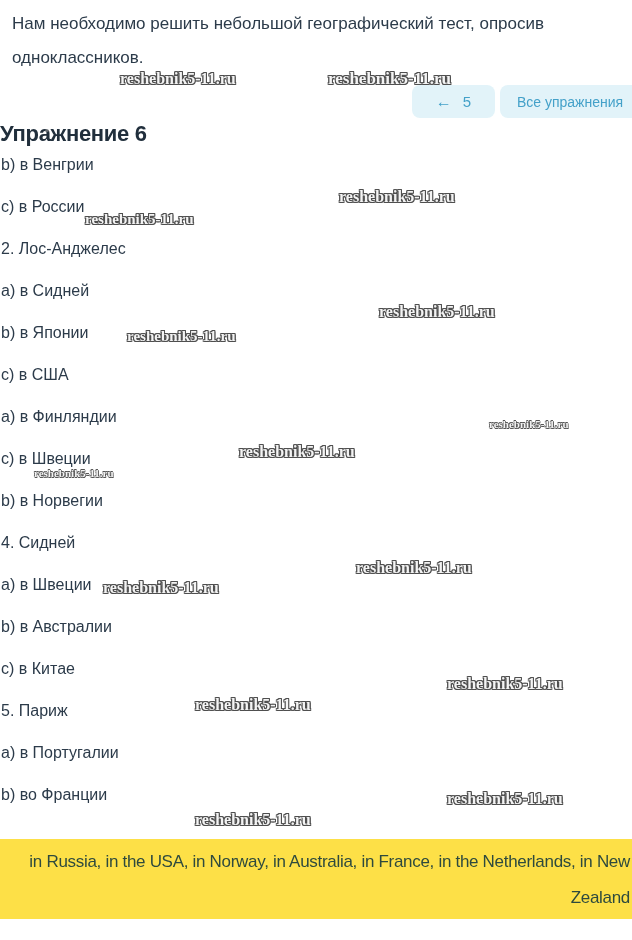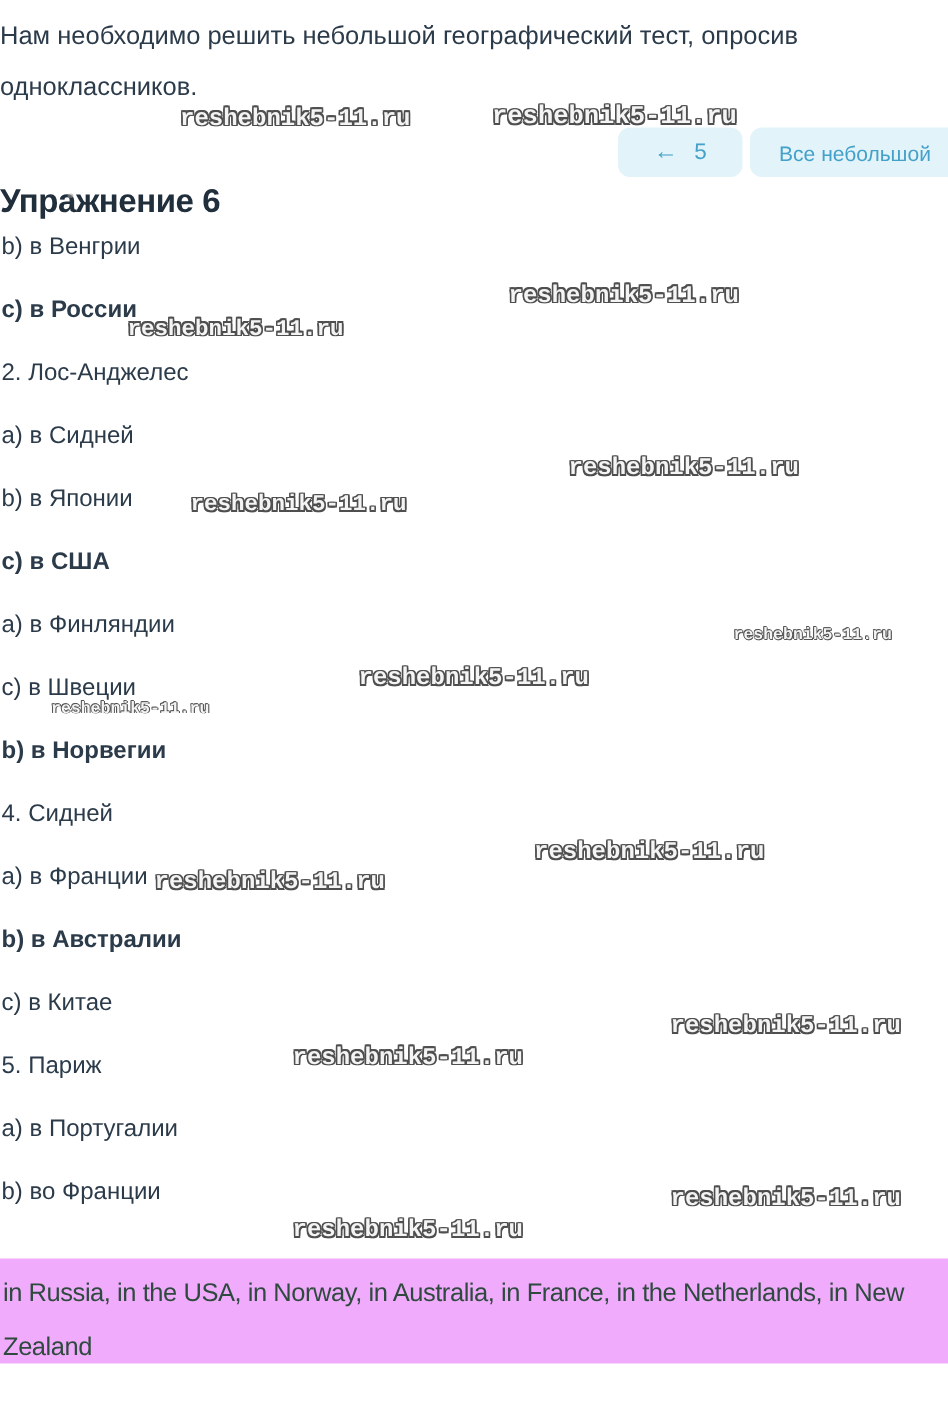--- a/index.html
+++ b/index.html
@@ -2,21 +2,21 @@
 <html><head>
 <meta charset="utf-8">
 <style>
   html,body{margin:0;padding:0;}
   body{
     width:632px;height:940px;position:relative;overflow:hidden;
     background:#ffffff;
     font-family:"Liberation Sans", sans-serif;
   }
   
-  .intro{position:absolute;top:7px;left:0;width:620px;z-index:1;}
+  .intro{position:absolute;top:7px;left:12px;width:620px;z-index:1;}
   .intro-line{font-size:17px;line-height:34px;color:#2c3b4a;white-space:nowrap;}
 
   
   .page-title{
     position:absolute;top:85px;left:0;z-index:1;
     font-size:22px;font-weight:bold;color:#212f3c;letter-spacing:-0.3px;margin-top:36px;
   }
 
   
   .chip{
@@ -28,47 +28,47 @@
   .chip-prev{left:412px;width:83px;gap:11px;font-size:15px;}
   .chip-prev .arrow{font-size:16px;line-height:1;}
   .chip-all{left:500px;width:140px;font-size:14px;}
 
   
   .exercise-list{position:absolute;top:144px;left:0;width:516px;z-index:1;}
   .list-item{
     height:42px;display:flex;align-items:center;
     font-size:16px;color:#2c3b4a;padding-left:1px;
   }
-  .list-item.bold{font-weight:bold;}
+  .list-item.bold{font-weight:normal;}
 
   
   .watermark{
     position:absolute;z-index:5;white-space:nowrap;
-    font-family:Liberation Mono, monospace;font-weight:bold;
+    font-family:Liberation Serif, serif;font-weight:bold;
     color:#f4f4f4;
     text-shadow:
       1px 0 0 #4f4f4f,-1px 0 0 #4f4f4f,0 1px 0 #4f4f4f,0 -1px 0 #4f4f4f,
       1px 1px 0 #4f4f4f,-1px -1px 0 #4f4f4f,1px -1px 0 #4f4f4f,-1px 1px 0 #4f4f4f;
   }
   .wm-sm{
     text-shadow:
       .6px 0 0 #555,-.6px 0 0 #555,0 .6px 0 #555,0 -.6px 0 #555,
       .6px .6px 0 #555,-.6px -.6px 0 #555;
   }
 
   
   .stray-dot{
     position:absolute;left:45px;top:129px;width:4px;height:3px;
     background:#9a9a9a;opacity:.55;border-radius:50%;z-index:1;
   }
 
   
   .answer-panel{
-    position:absolute;top:839px;left:0;width:632px;height:70px;
-    background:#f0abfc;z-index:10;
+    position:absolute;top:839px;left:0;width:632px;height:80px;
+    background:#fde047;z-index:10;text-align:right;
   }
   .answer-text{
     padding:5px 2px 0 2px;
     font-size:17px;line-height:36px;letter-spacing:-0.3px;
     color:#2e4a3e;
   }
 </style>
 </head>
 <body>
 
@@ -77,37 +77,37 @@
   <div class="intro-line">одноклассников.</div>
 </div>
 
 <h1 class="page-title">Упражнение 6</h1>
 
 <div class="chip chip-prev">
   <span class="arrow">←</span>
   <span>5</span>
 </div>
 <div class="chip chip-all">
-  <span>Все небольшой</span>
+  <span>Все упражнения</span>
 </div>
 
 <div class="stray-dot"></div>
 
 <div class="exercise-list">
   <div class="list-item">b) в Венгрии</div>
   <div class="list-item bold">c) в России</div>
   <div class="list-item">2. Лос-Анджелес</div>
   <div class="list-item">a) в Сидней</div>
   <div class="list-item">b) в Японии</div>
   <div class="list-item bold">c) в США</div>
   <div class="list-item">a) в Финляндии</div>
   <div class="list-item">c) в Швеции</div>
   <div class="list-item bold">b) в Норвегии</div>
   <div class="list-item">4. Сидней</div>
-  <div class="list-item">a) в Франции</div>
+  <div class="list-item">a) в Швеции</div>
   <div class="list-item bold">b) в Австралии</div>
   <div class="list-item">c) в Китае</div>
   <div class="list-item">5. Париж</div>
   <div class="list-item">a) в Португалии</div>
   <div class="list-item">b) во Франции</div>
 </div>
 
 <span class="watermark" style="left:120px;top:70px;font-size:16px;">reshebnik5-11.ru</span>
 <span class="watermark" style="left:328px;top:69px;font-size:17px;">reshebnik5-11.ru</span>
 <span class="watermark" style="left:339px;top:188px;font-size:16px;">reshebnik5-11.ru</span>

